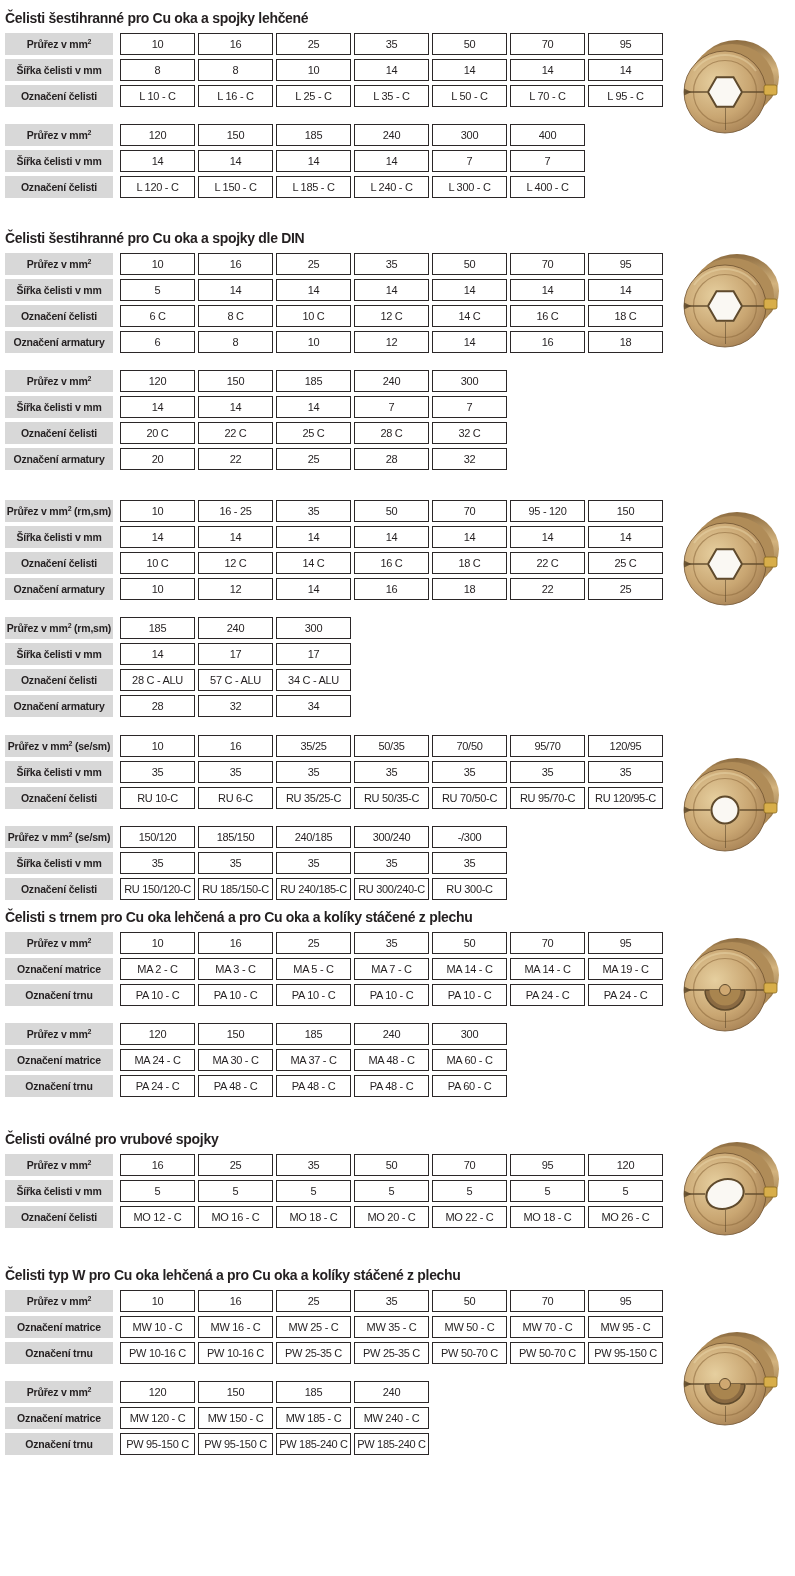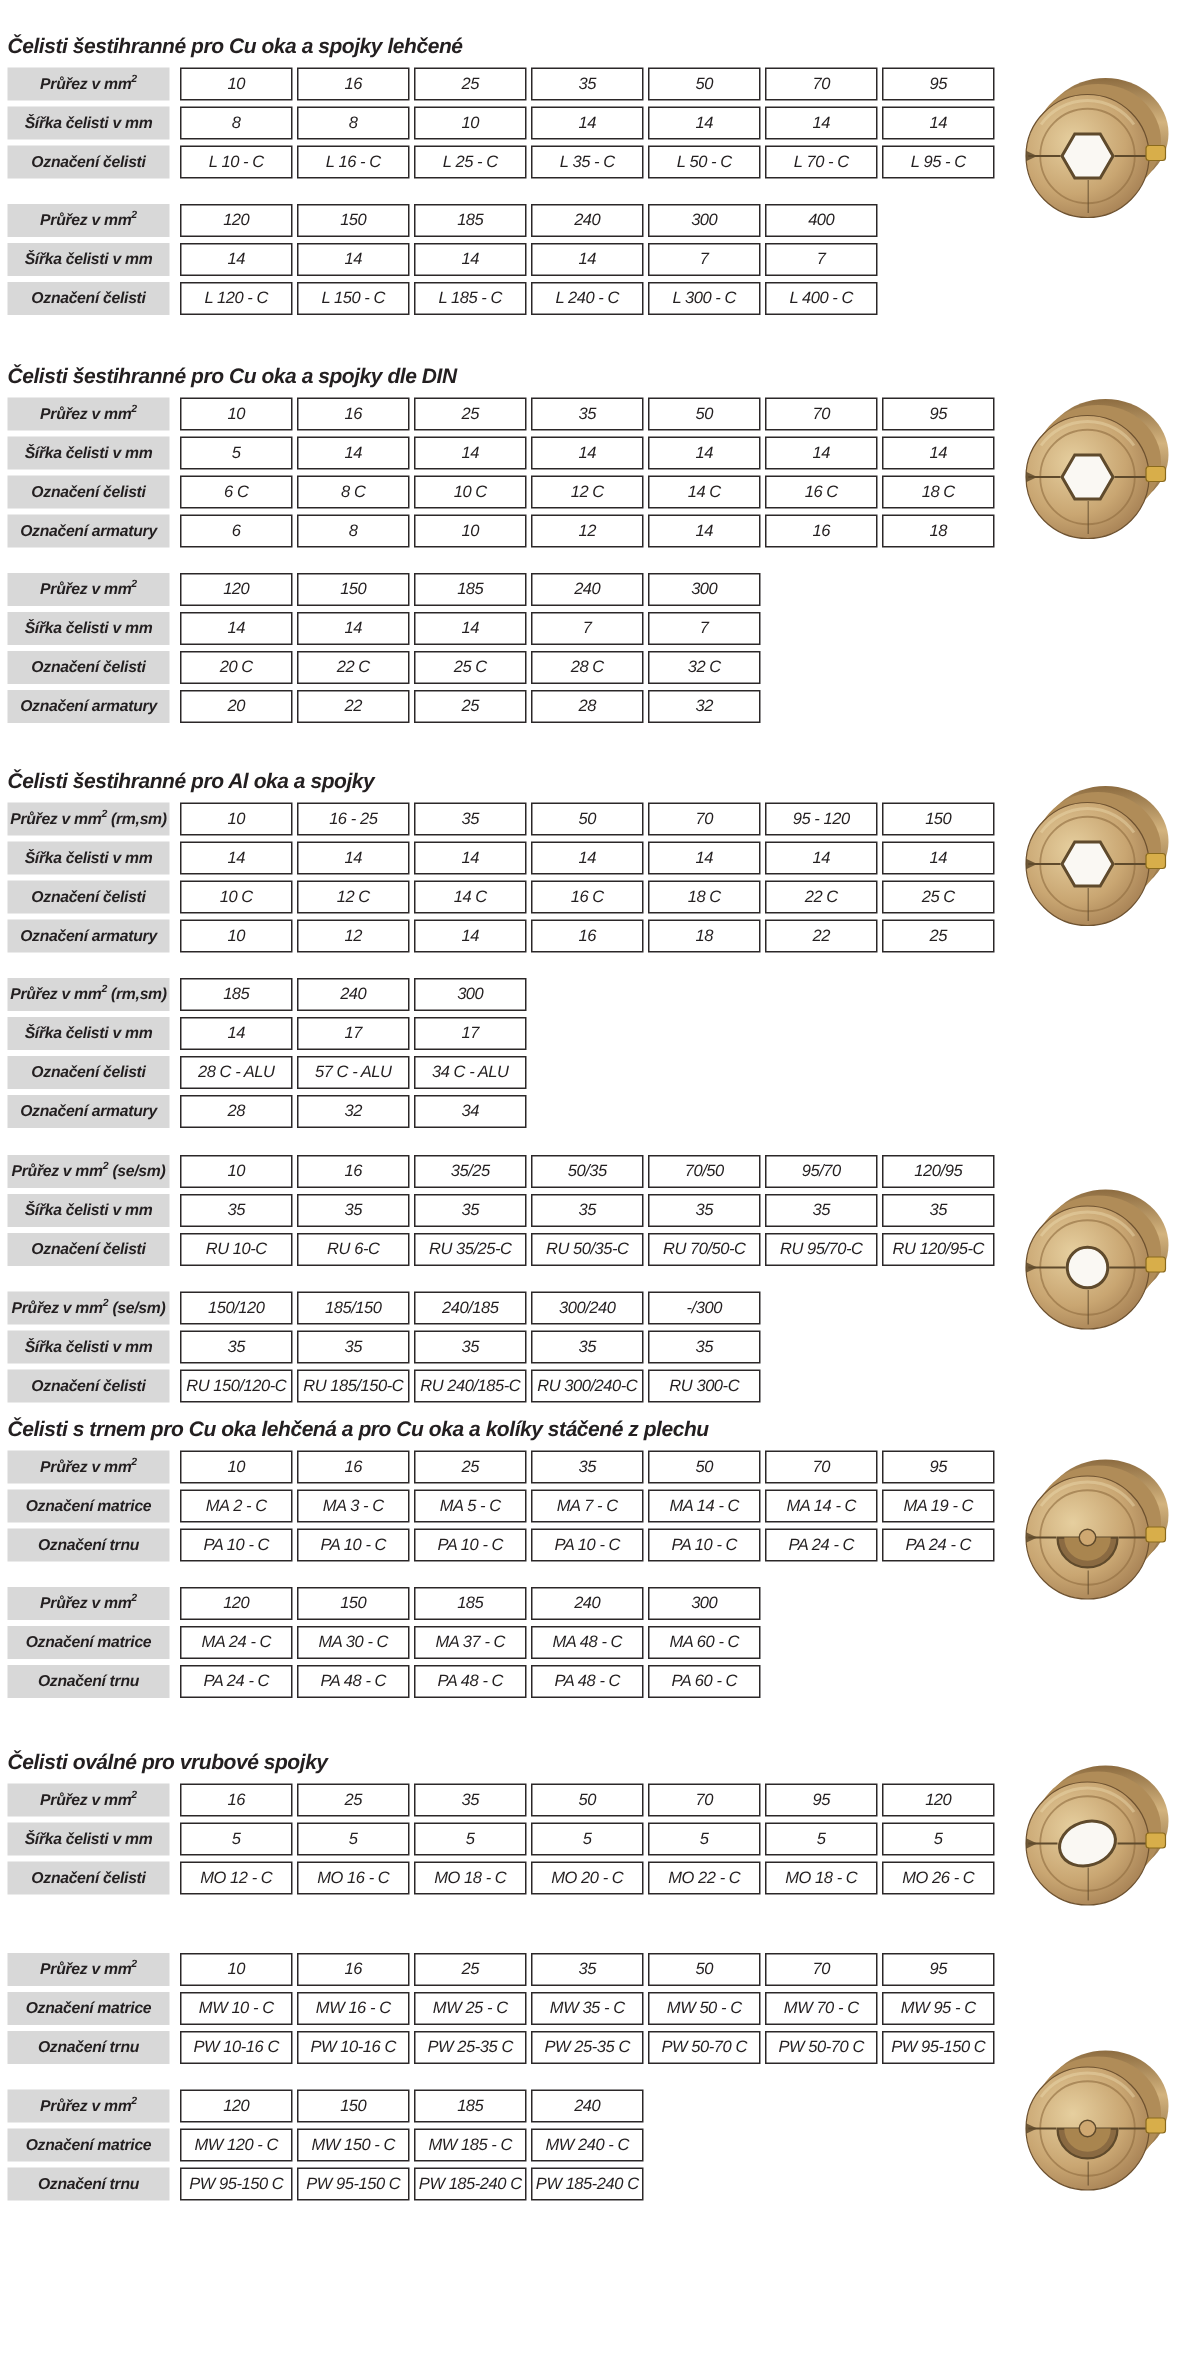--- a/index.html
+++ b/index.html
@@ -1,17 +1,17 @@
 <!DOCTYPE html>
 <html><head>
 <meta charset="utf-8">
 <style>
   html,body{margin:0;padding:0;background:#ffffff;}
   body{width:795px;height:1576px;font-family:"Liberation Sans",sans-serif;color:#231f20;}
-  #page{position:relative;width:795px;height:1576px;overflow:hidden;padding-top:22px;box-sizing:border-box;font-style:italic;}
+  #page{position:relative;width:795px;height:1576px;overflow:hidden;padding-top:10px;box-sizing:border-box;}
   .section{position:relative;display:flow-root;padding-left:5px;}
   .sec-title{font-size:14px;font-weight:bold;letter-spacing:-0.3px;height:16px;line-height:16px;margin-bottom:7px;white-space:nowrap;}
   .tbl{display:block;}
   .tbl2{margin-top:17px;}
   .row{display:flex;height:22px;margin-bottom:4px;}
   .rowhead{width:108px;flex:none;background:#d8d8d8;display:flex;align-items:center;justify-content:center;margin-right:7px;}
   .rowhead .lbl{font-weight:bold;font-size:10.5px;letter-spacing:-0.2px;text-align:center;white-space:nowrap;}
   .rowhead sup{font-size:7px;line-height:0;}
   .cell{width:75px;flex:none;box-sizing:border-box;border:1.5px solid #2b2728;background:#ffffff;display:flex;align-items:center;justify-content:center;font-size:11px;letter-spacing:-0.3px;white-space:nowrap;margin-right:3px;}
   .die{position:absolute;left:679px;width:106px;height:108px;}
@@ -240,21 +240,20 @@
           <line x1="6.5" y1="57" x2="28" y2="57" stroke="#5f4a2c" stroke-width="1.4"></line>
           <line x1="64" y1="57" x2="86" y2="57" stroke="#5f4a2c" stroke-width="1.4"></line>
           <path d="M5,53.5 l7.5,3.5 l-7.5,3.5 z" fill="#5f4a2c" opacity="0.85"></path>
           <line x1="46.5" y1="73" x2="46.5" y2="95" stroke="#5f4a2c" stroke-width="1" opacity="0.6"></line>
           <rect x="85" y="50" width="13" height="10" rx="2" fill="#d8ae4a" stroke="#8a6a1e" stroke-width="0.8"></rect>
           <polygon points="63,57 54.5,71.7 37.5,71.7 29,57 37.5,42.3 54.5,42.3" fill="#faf8f3" stroke="#5f4a2c" stroke-width="2"></polygon>
         </svg>
       </div>
     </div>
     <div class="section" style="margin-top: 26px;">
-      <div class="sec-title">Čelisti šestihranné pro Al oka a spojky</div>
       <div class="tbl">
         <div class="row">
           <div class="rowhead">
             <span class="lbl"><span>Průřez v mm</span><sup>2</sup><span> (rm,sm)</span></span>
           </div>
           <div class="cell">10</div>
           <div class="cell">16 - 25</div>
           <div class="cell">35</div>
           <div class="cell">50</div>
           <div class="cell">70</div>
@@ -623,20 +622,21 @@
           <line x1="6.5" y1="57" x2="26" y2="57" stroke="#5f4a2c" stroke-width="1.4"></line>
           <line x1="66" y1="57" x2="86" y2="57" stroke="#5f4a2c" stroke-width="1.4"></line>
           <path d="M5,53.5 l7.5,3.5 l-7.5,3.5 z" fill="#5f4a2c" opacity="0.85"></path>
           <line x1="46.5" y1="73" x2="46.5" y2="95" stroke="#5f4a2c" stroke-width="1" opacity="0.6"></line>
           <rect x="85" y="50" width="13" height="10" rx="2" fill="#d8ae4a" stroke="#8a6a1e" stroke-width="0.8"></rect>
           <ellipse cx="46" cy="57" rx="19" ry="14.5" transform="rotate(-18 46 57)" fill="#faf8f3" stroke="#5f4a2c" stroke-width="2"></ellipse>
         </svg>
       </div>
     </div>
     <div class="section" style="margin-top: 35px;">
+      <div class="sec-title">Čelisti typ W pro Cu oka lehčená a pro Cu oka a kolíky stáčené z plechu</div>
       <div class="tbl">
         <div class="row">
           <div class="rowhead">
             <span class="lbl"><span>Průřez v mm</span><sup>2</sup></span>
           </div>
           <div class="cell">10</div>
           <div class="cell">16</div>
           <div class="cell">25</div>
           <div class="cell">35</div>
           <div class="cell">50</div>

